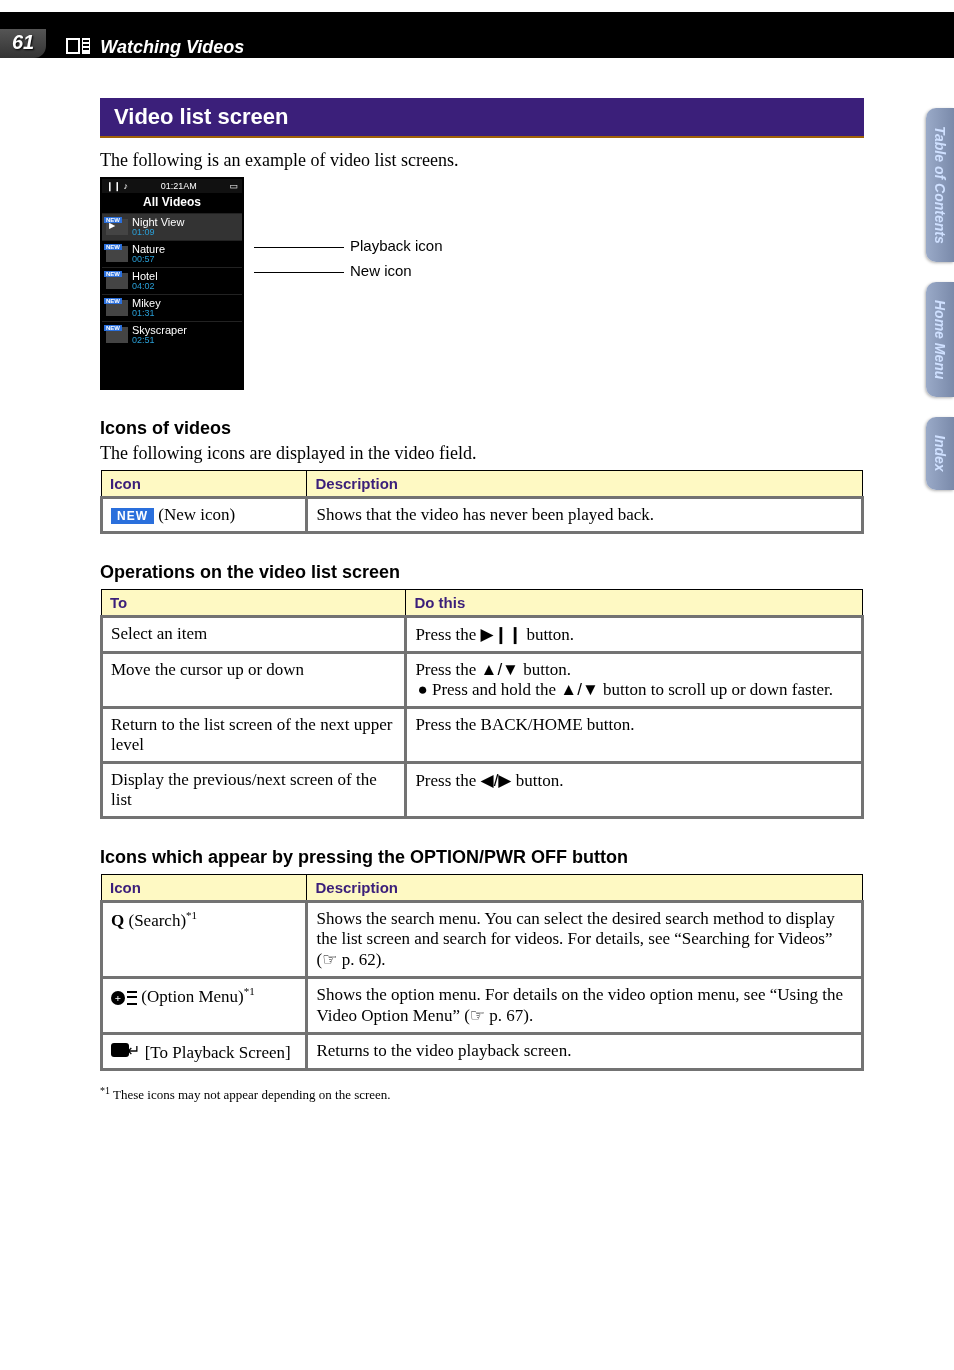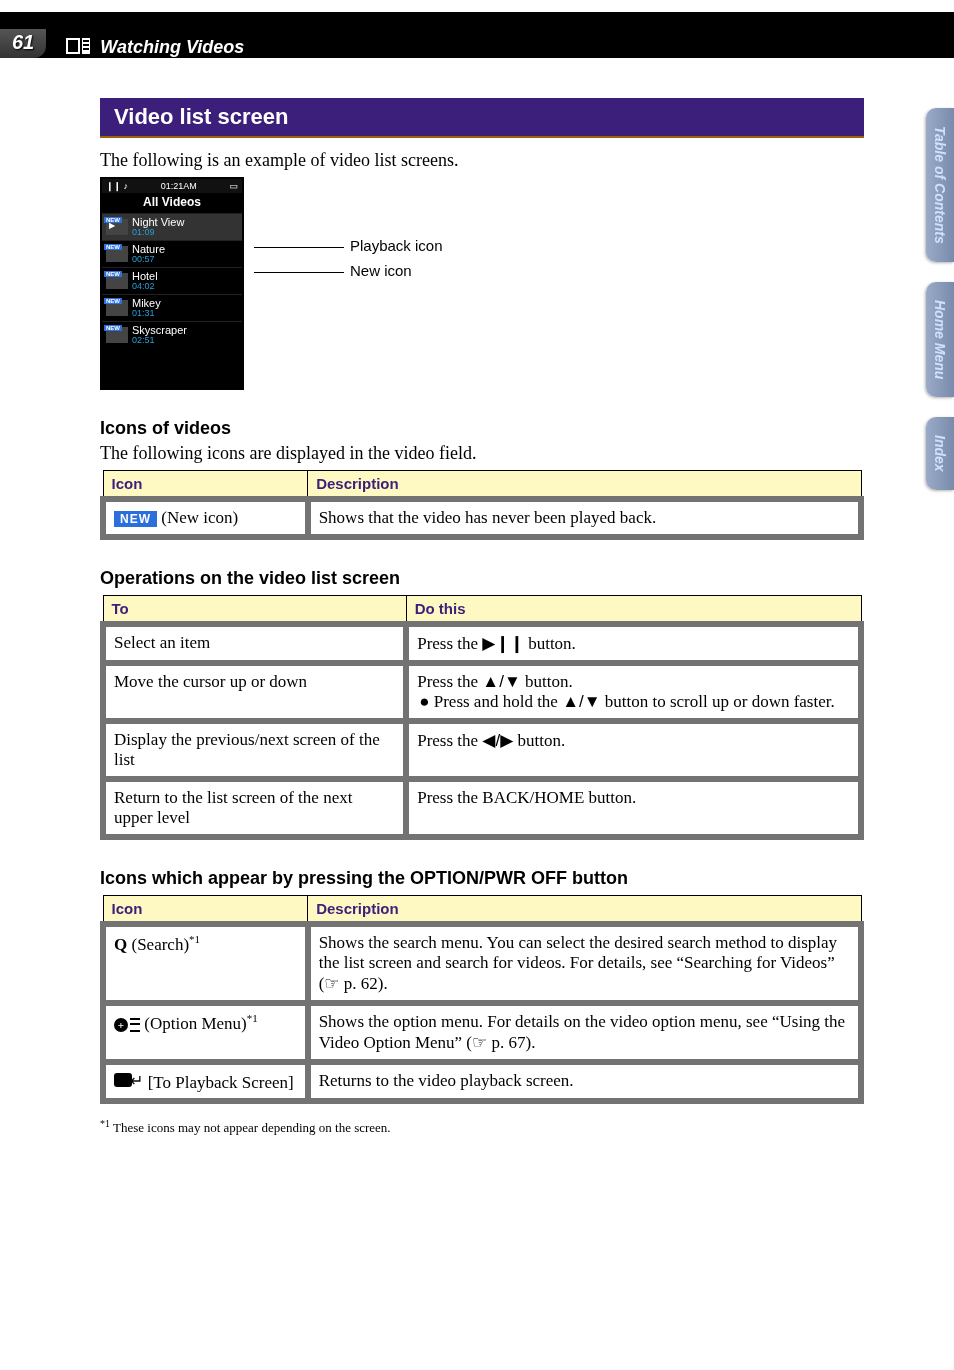--- a/index.html
+++ b/index.html
@@ -197,21 +197,21 @@
     background: #fef9c3;
     color: #3b1f7a;
     font-family: Arial, sans-serif;
     font-weight: bold;
     text-align: left;
     padding: 4px 8px;
     border: 1px solid #000;
     font-size: 15px;
   }
   table.doc-table td {
-    border: 6px solid #737373;
+    border: 3px solid #737373;
     padding: 6px 8px;
     vertical-align: top;
     font-family: Georgia, serif;
   }
   .icon-new {
     display: inline-block;
     background: #2a6fdc;
     color: #fff;
     font-family: Arial, sans-serif;
     font-weight: bold;
@@ -402,26 +402,26 @@
         <td><span>Press the </span><span class="sym">▶❙❙</span><span> button.</span></td>
       </tr>
       <tr>
         <td>Move the cursor up or down</td>
         <td>
           <span>Press the </span><span class="sym">▲/▼</span><span> button.</span>
           <span class="bullet-sub">● <span>Press and hold the </span><span class="sym">▲/▼</span><span> button to scroll up or down faster.</span></span>
         </td>
       </tr>
       <tr>
+        <td>Return to the list screen of the next upper level</td>
+        <td>Press the BACK/HOME button.</td>
+      </tr>
+      <tr>
         <td>Display the previous/next screen of the list</td>
         <td><span>Press the </span><span class="sym">◀/▶</span><span> button.</span></td>
-      </tr>
-      <tr>
-        <td>Return to the list screen of the next upper level</td>
-        <td>Press the BACK/HOME button.</td>
       </tr>
     </tbody>
       </table>
 
     <h3 class="subhead">Icons which appear by pressing the OPTION/PWR OFF button</h3>
     <table class="doc-table">
       <tbody>
           <tr>
         <th style="width:27%">Icon</th>
         <th>Description</th>

